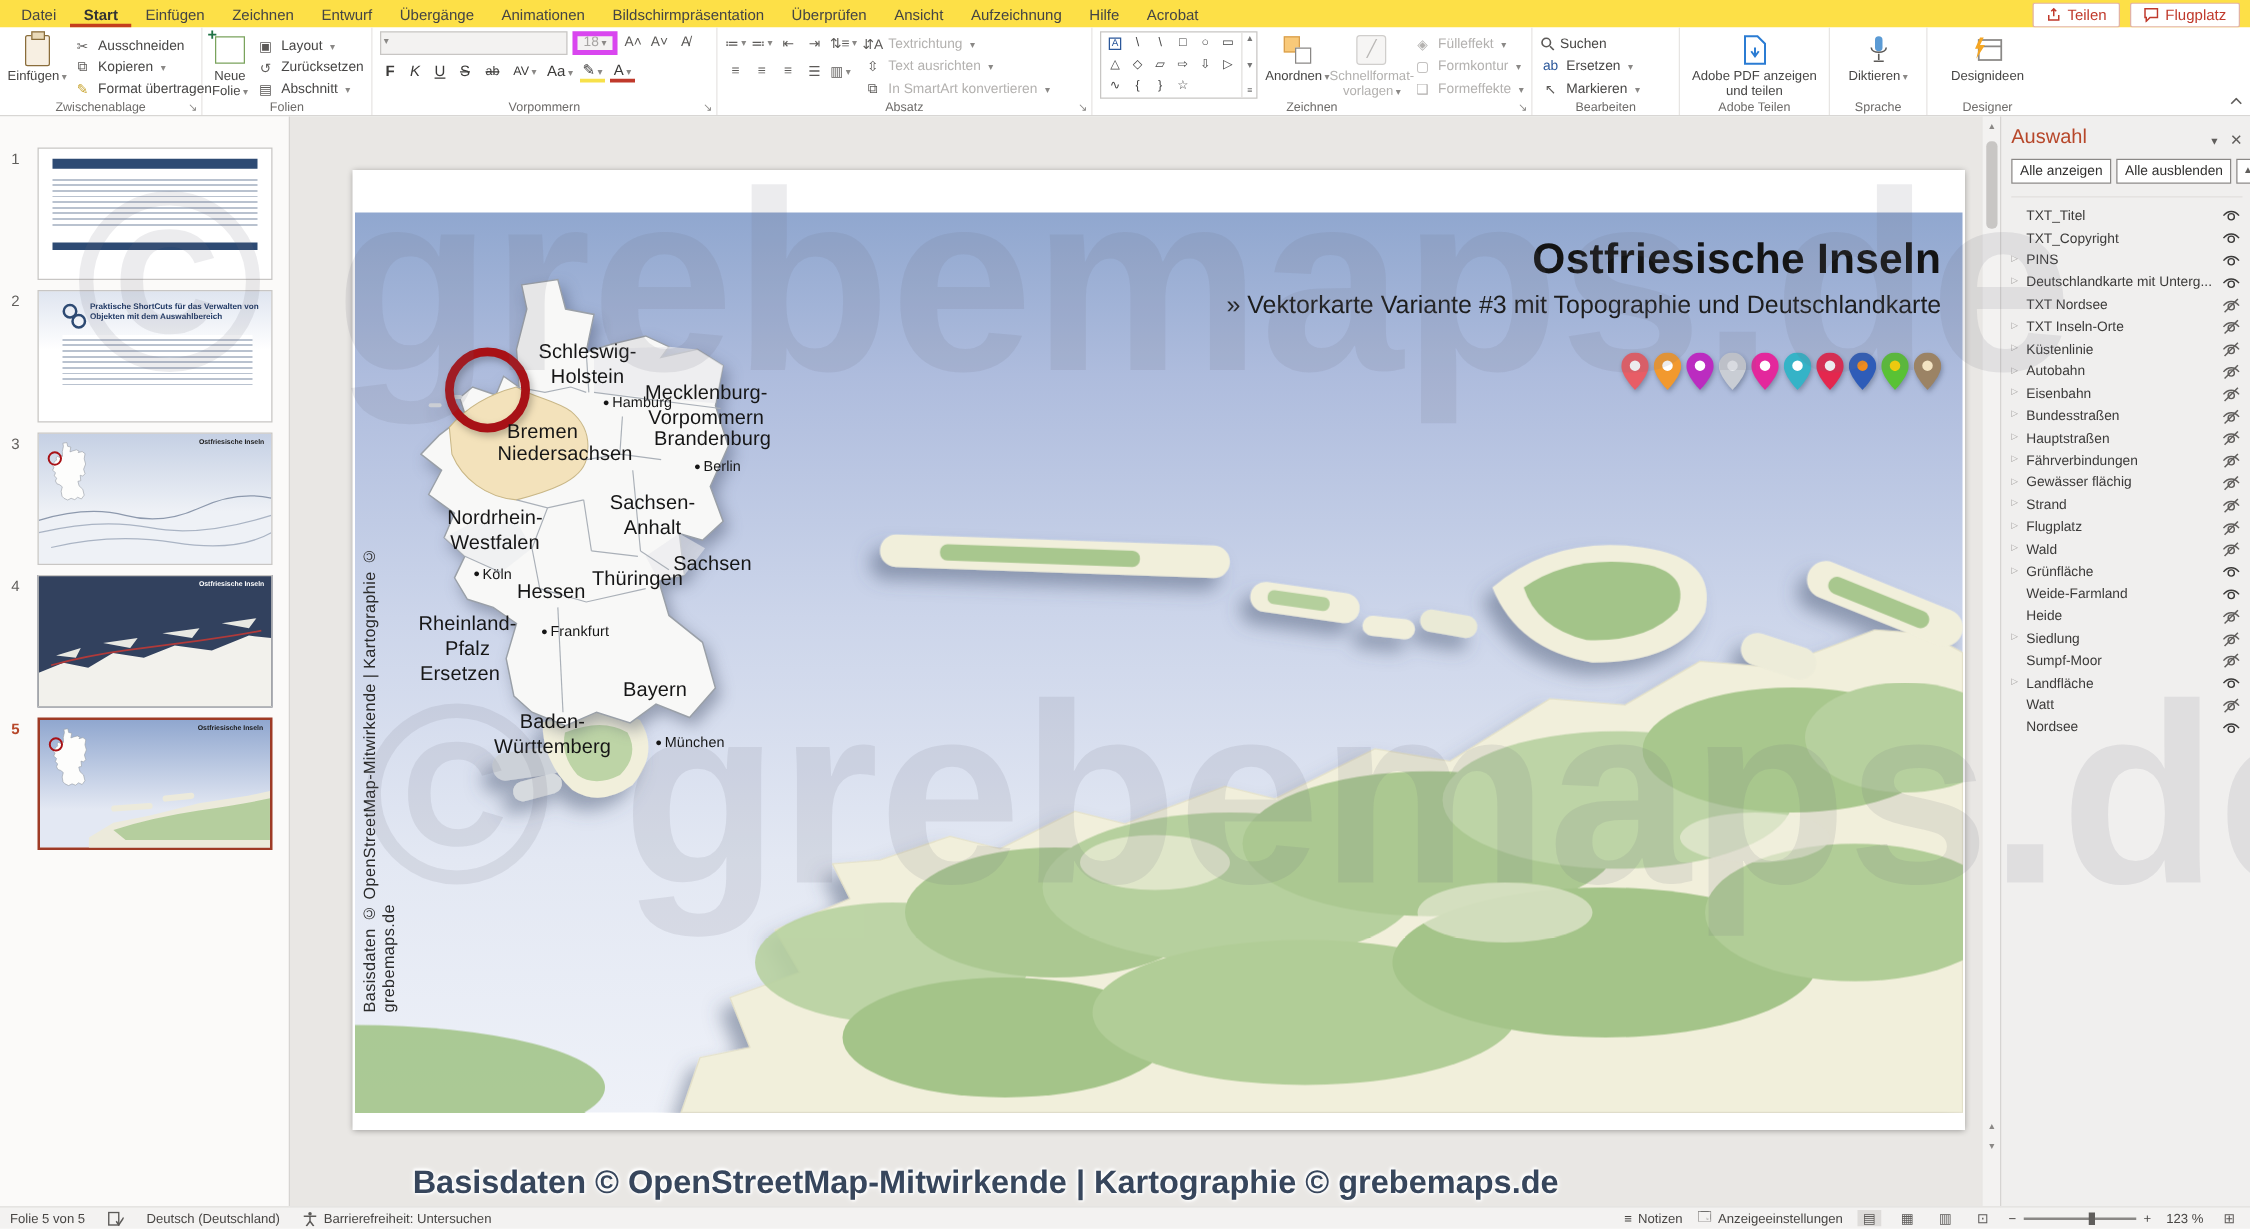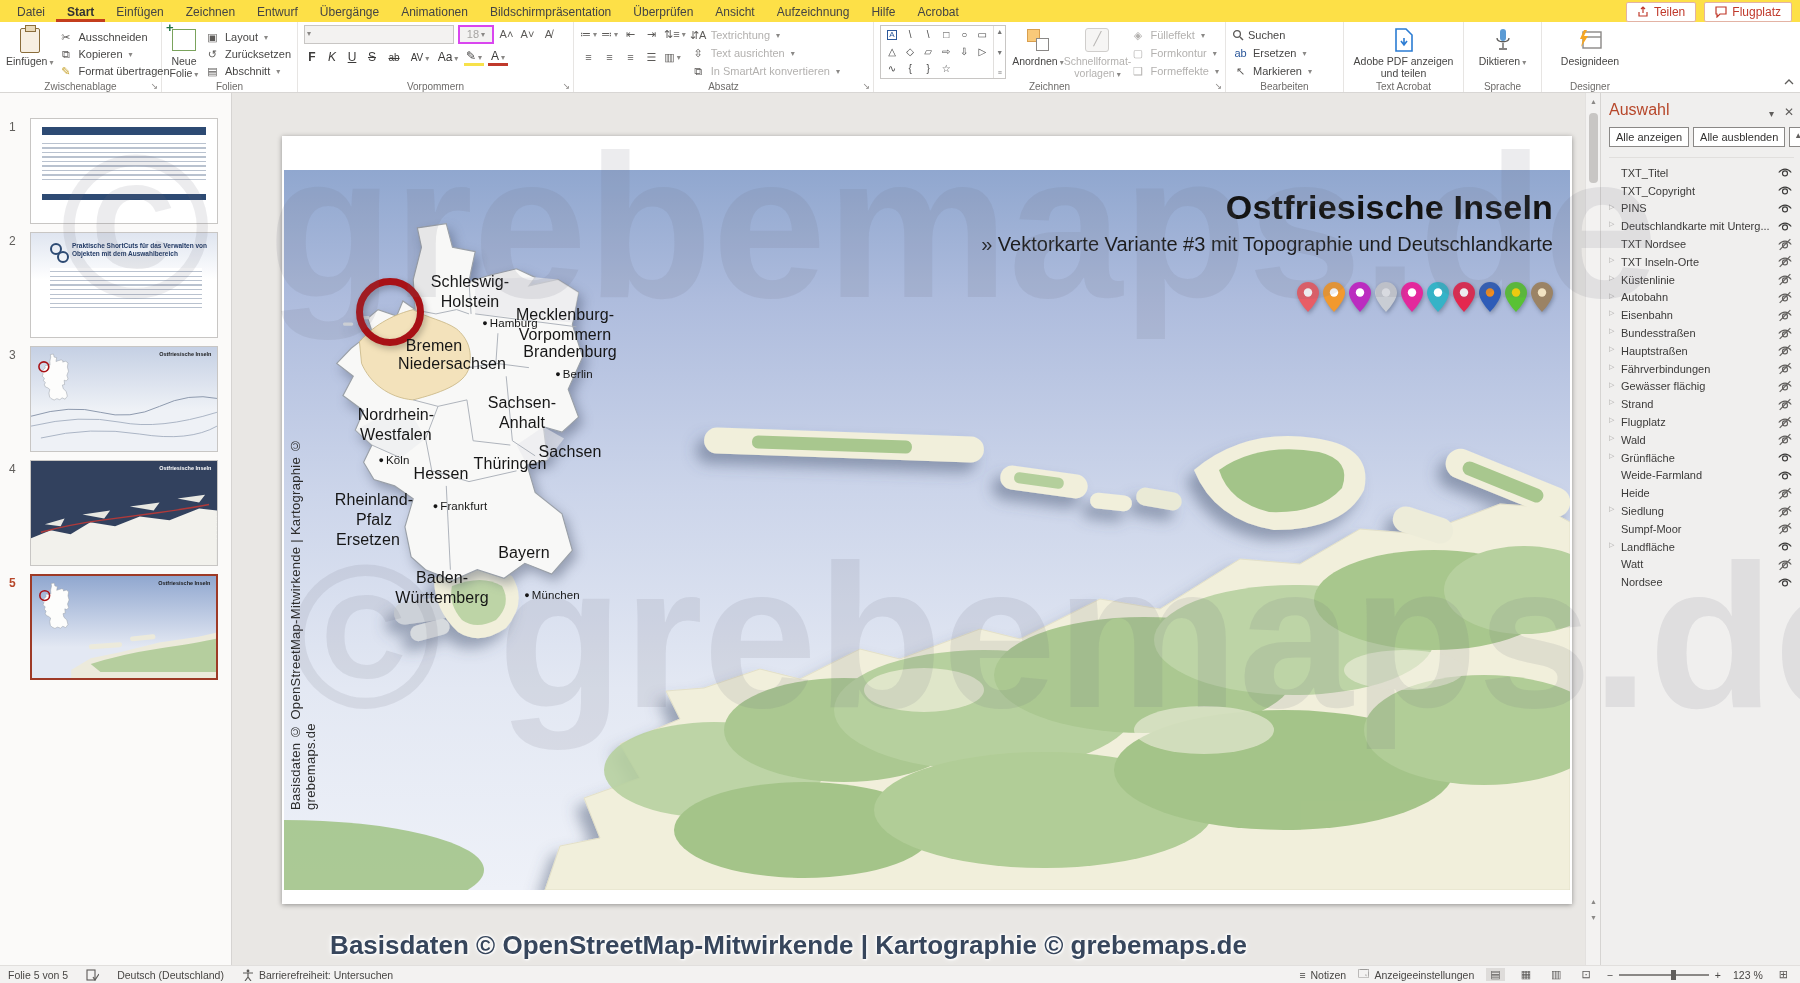--- a/index.html
+++ b/index.html
@@ -29,21 +29,21 @@
   .srow{display:flex;align-items:center;gap:4px;font-size:11px;color:#474645;height:18px;white-space:nowrap}
   .srow.dis,.dis{color:#b3b1af}
   .icn{min-width:17px;height:16px;display:inline-flex;align-items:center;justify-content:center;
     font-size:11px;color:#5c5a58;border-radius:2px}
   .dd::after{content:"▾";font-size:8px;color:#8a8886;margin-left:2px}
   .clip{width:20px;height:25px;border:1.5px solid #8a6d3b;border-radius:2px;position:relative;background:#f7efe2}
   .clip::before{content:"";position:absolute;left:4px;top:-4px;width:9px;height:5px;border:1.5px solid #8a6d3b;background:#e9d9b8}
   .newslide{width:24px;height:22px;border:1.5px solid #7aa35c;background:#fff;position:relative}
   .newslide::before{content:"+";position:absolute;left:-7px;top:-9px;color:#217346;font-weight:700;font-size:13px}
   .fontbox{width:150px;height:19px;border:1px solid #c8c6c4;background:#f3f2f1}
-  .sizebox{width:36px;height:19px;border:2px solid #d946ef;background:#f3f2f1;font-size:11px;
+  .sizebox{width:36px;height:19px;border:4px solid #d946ef;background:#f3f2f1;font-size:11px;
     color:#a7a5a3;display:flex;align-items:center;justify-content:center}
   .fmt{font-size:12px;width:16px;text-align:center;color:#3b3a39}
   .shapebox{width:128px;height:54px;border:1px solid #c8c6c4;display:grid;
     grid-template-columns:repeat(6,1fr);align-content:space-around;justify-items:center;
     padding:1px 14px 1px 2px;position:relative;background:#fff}
   .shapebox .sg{font-size:10px;color:#444;line-height:1}
   .shapebox .sg:first-child{color:#2b579a;border:1px solid #2b579a;padding:0 1px;font-size:8px}
   .shapescroll{position:absolute;right:0;top:0;bottom:0;width:12px;border-left:1px solid #e1dfdd;
     display:flex;flex-direction:column;justify-content:space-between;align-items:center;font-size:7px;color:#777;padding:2px 0}
   .arrange-ico{position:relative;width:22px;height:22px}
@@ -350,21 +350,21 @@
   <div class="rgroup" style="width:120px;justify-content:center">
     <div class="bigbtn" style="width:110px">
       <span class="bico">
         <svg width="22" height="24" viewBox="0 0 22 24">
             <path d="M3 1h10l6 6v16H3z" fill="none" stroke="#2b7cd3" stroke-width="1.6"></path>
             <path d="M11 17v-7M8 13l3 4 3-4" fill="none" stroke="#2b7cd3" stroke-width="1.6"></path>
           </svg>
       </span>
       <span>Adobe PDF anzeigen und teilen</span>
     </div>
-    <span class="glabel">Text Acrobat</span>
+    <span class="glabel">Adobe Teilen</span>
   </div>
 
   <div class="rgroup" style="width:78px;justify-content:center">
     <div class="bigbtn">
       <span class="bico">
         <svg width="14" height="24" viewBox="0 0 14 24">
             <rect x="4" y="1" width="6" height="12" rx="3" fill="#5b9bd5"></rect>
             <path d="M1 10c0 5 12 5 12 0M7 15v5M3 21h8" fill="none" stroke="#5c5a58" stroke-width="1.3"></path>
           </svg>
       </span>

